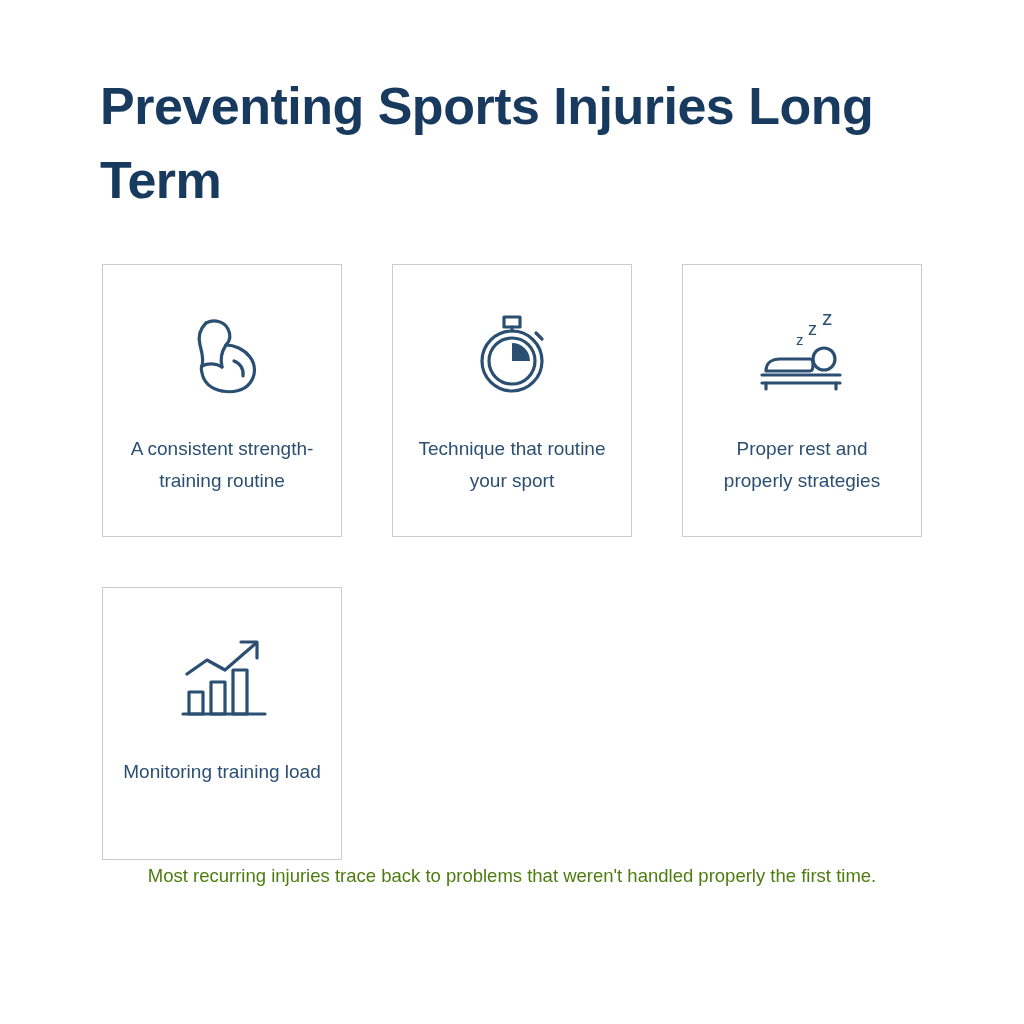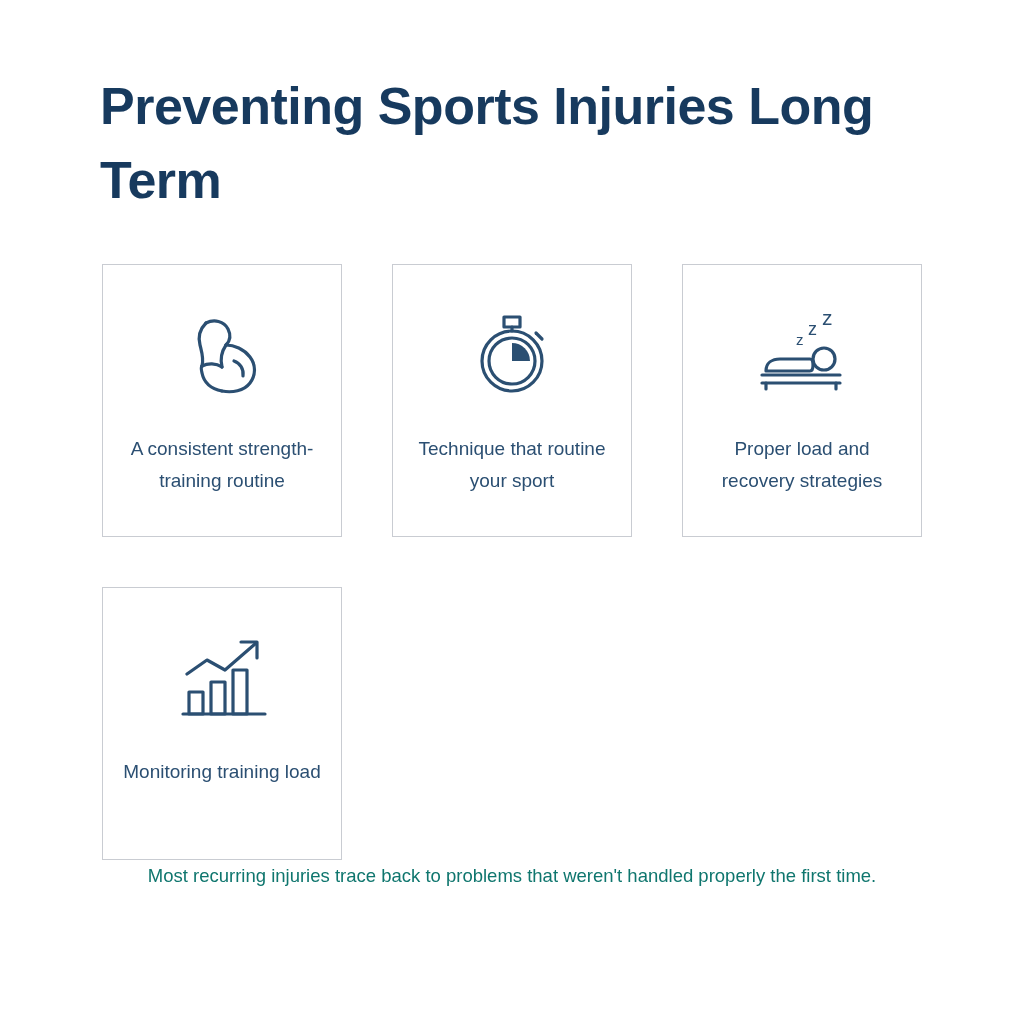--- a/index.html
+++ b/index.html
@@ -68,21 +68,21 @@
     text-align: center;
     color: #2b4f72;
     max-width: 200px;
   }
   .footer {
     margin-top: auto;
     padding-bottom: 34px;
     text-align: center;
     font-size: 18.5px;
     line-height: 1.75;
-    color: #0f766e;
+    color: #4d7c0f;
     max-width: 840px;
     align-self: center;
   }
 </style>
 </head>
 <body>
 
 <div class="page">
 
   <h1 class="title">Preventing Sports Injuries Long Term</h1>
@@ -126,21 +126,21 @@
           <path d="M22 68 C22 60, 28 56, 36 56 L66 56 C70 56, 70 68, 66 68 Z"></path>
           <path d="M18 72 L96 72"></path>
           <path d="M18 80 L96 80"></path>
           <path d="M22 80 L22 86"></path>
           <path d="M92 80 L92 86"></path>
           <text x="52" y="42" font-family="Liberation Sans, sans-serif" font-size="15" fill="#2b4f72" stroke="none">z</text>
           <text x="64" y="32" font-family="Liberation Sans, sans-serif" font-size="18" fill="#2b4f72" stroke="none">z</text>
           <text x="78" y="22" font-family="Liberation Sans, sans-serif" font-size="21" fill="#2b4f72" stroke="none">z</text>
         </svg>
       </div>
-      <div class="card-label">Proper load and recovery strategies</div>
+      <div class="card-label">Proper rest and properly strategies</div>
     </div>
 
     <div class="card">
       <div class="card-icon">
         <svg width="110" height="104" viewBox="0 0 110 104" fill="none" stroke="#2b4f72" stroke-width="3.2" stroke-linecap="round" stroke-linejoin="round">
           <path d="M16 88 L98 88"></path>
           <rect x="22" y="66" width="14" height="22"></rect>
           <rect x="44" y="56" width="14" height="32"></rect>
           <rect x="66" y="44" width="14" height="44"></rect>
           <path d="M20 48 L40 34 L58 44 L88 18"></path>

